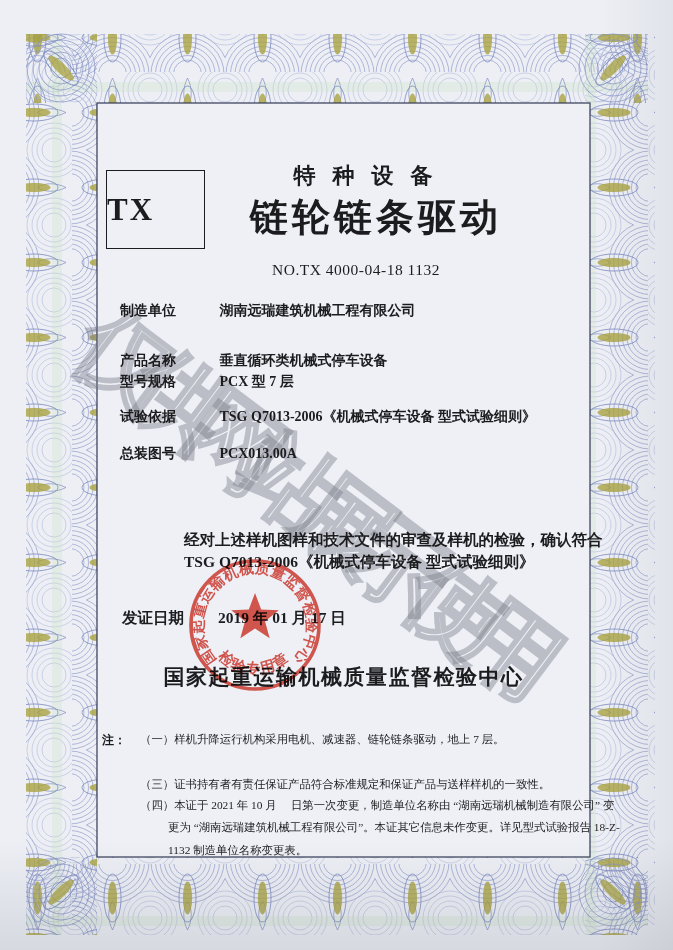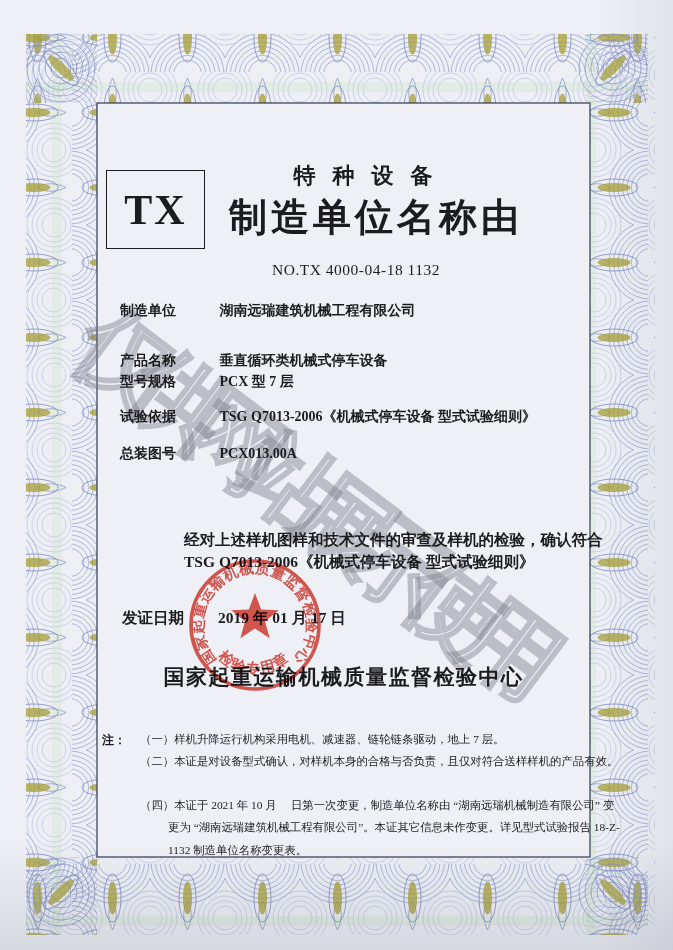--- a/index.html
+++ b/index.html
@@ -15,22 +15,22 @@
     position:absolute;left:88px;top:268px;z-index:4;
     font-size:94px;font-weight:700;letter-spacing:-25px;white-space:nowrap;
     transform:rotate(37deg);transform-origin:0 50%;
     color:transparent;-webkit-text-stroke:2.6px rgba(118,122,134,.42);
     text-shadow:none;pointer-events:none;
   }
   .layer{position:absolute;inset:0;z-index:6;}
   .abs{position:absolute;}
   .tx-box{
     left:106px;top:170px;width:97px;height:77px;
-    border:1.6px solid #1c1c1e;display:flex;align-items:center;justify-content:center;
-    font-size:42px;font-weight:700;letter-spacing:2px;
+    border:1.6px solid #1c1c1e;display:flex;align-items:center;justify-content:flex-start;
+    font-size:31px;font-weight:700;letter-spacing:2px;
   }
   .t-small{left:163px;top:161px;width:400px;text-align:center;
     font-size:22px;font-weight:600;letter-spacing:17px;text-indent:17px;}
   .t-main{left:176px;top:192px;width:400px;text-align:center;
     font-size:38px;font-weight:700;letter-spacing:4px;}
   .cert-no{left:156px;top:261px;width:400px;text-align:center;
     font-size:15.5px;letter-spacing:.5px;font-weight:500;}
   .row{left:120px;height:20px;white-space:nowrap;font-size:14px;font-weight:600;}
   .row .lbl{display:inline-block;width:68px;}
   .row .val{margin-left:28px;}
@@ -136,21 +136,21 @@
 
   <div class="wm">仅供网站展示使用</div>
 
   <div class="layer">
 
     <div class="abs tx-box">
       <span>TX</span>
     </div>
 
     <div class="abs t-small">特种设备</div>
-    <div class="abs t-main">制造单位名称由</div>
+    <div class="abs t-main">链轮链条驱动</div>
     <div class="abs cert-no">NO.TX 4000-04-18 1132</div>
 
     <div class="abs row" style="top:302px">
       <span class="lbl">制造单位</span>
       <span class="val">湖南远瑞建筑机械工程有限公司</span>
     </div>
     <div class="abs row" style="top:352px">
       <span class="lbl">产品名称</span>
       <span class="val">垂直循环类机械式停车设备</span>
     </div>
@@ -172,21 +172,21 @@
 
     <div class="abs date-row" style="top:608px">
       <span>发证日期</span>
       <span class="dval">2019 年 01 月 17 日</span>
     </div>
 
     <div class="abs issuer">国家起重运输机械质量监督检验中心</div>
 
     <div class="abs note-label">注：</div>
     <div class="abs note" style="top:732px">（一）样机升降运行机构采用电机、减速器、链轮链条驱动，地上 7 层。</div>
-    <div class="abs note" style="top:754px">（二）本证是对设备型式确认，对样机本身的合格与否负责，且仅对符合送样样机的产品有效。</div>
+    <div class="abs note" style="top:777px">（三）证书持有者有责任保证产品符合标准规定和保证产品与送样样机的一致性。</div>
     <div class="abs note-wrap" style="top:794px">（四）本证于 2021 年 10 月　 日第一次变更，制造单位名称由 “湖南远瑞机械制造有限公司” 变更为 “湖南远瑞建筑机械工程有限公司”。本证其它信息未作变更。详见型式试验报告 18-Z-1132 制造单位名称变更表。</div>
 
   </div>
 
   <svg class="seal abs" viewBox="-85 -85 170 170">
     <g opacity="0.95">
       <circle cx="0" cy="0" r="64" fill="none" stroke="#d8392d" stroke-width="3.6"></circle>
       <path id="sealRingPath" d="M -36.8 36.8 A 52 52 0 1 1 36.8 36.8" fill="none"></path>
       <text font-size="14.6" letter-spacing="0.4">
         <textPath href="#sealRingPath" xlink:href="#sealRingPath" startOffset="2">国家起重运输机械质量监督检验中心</textPath>

